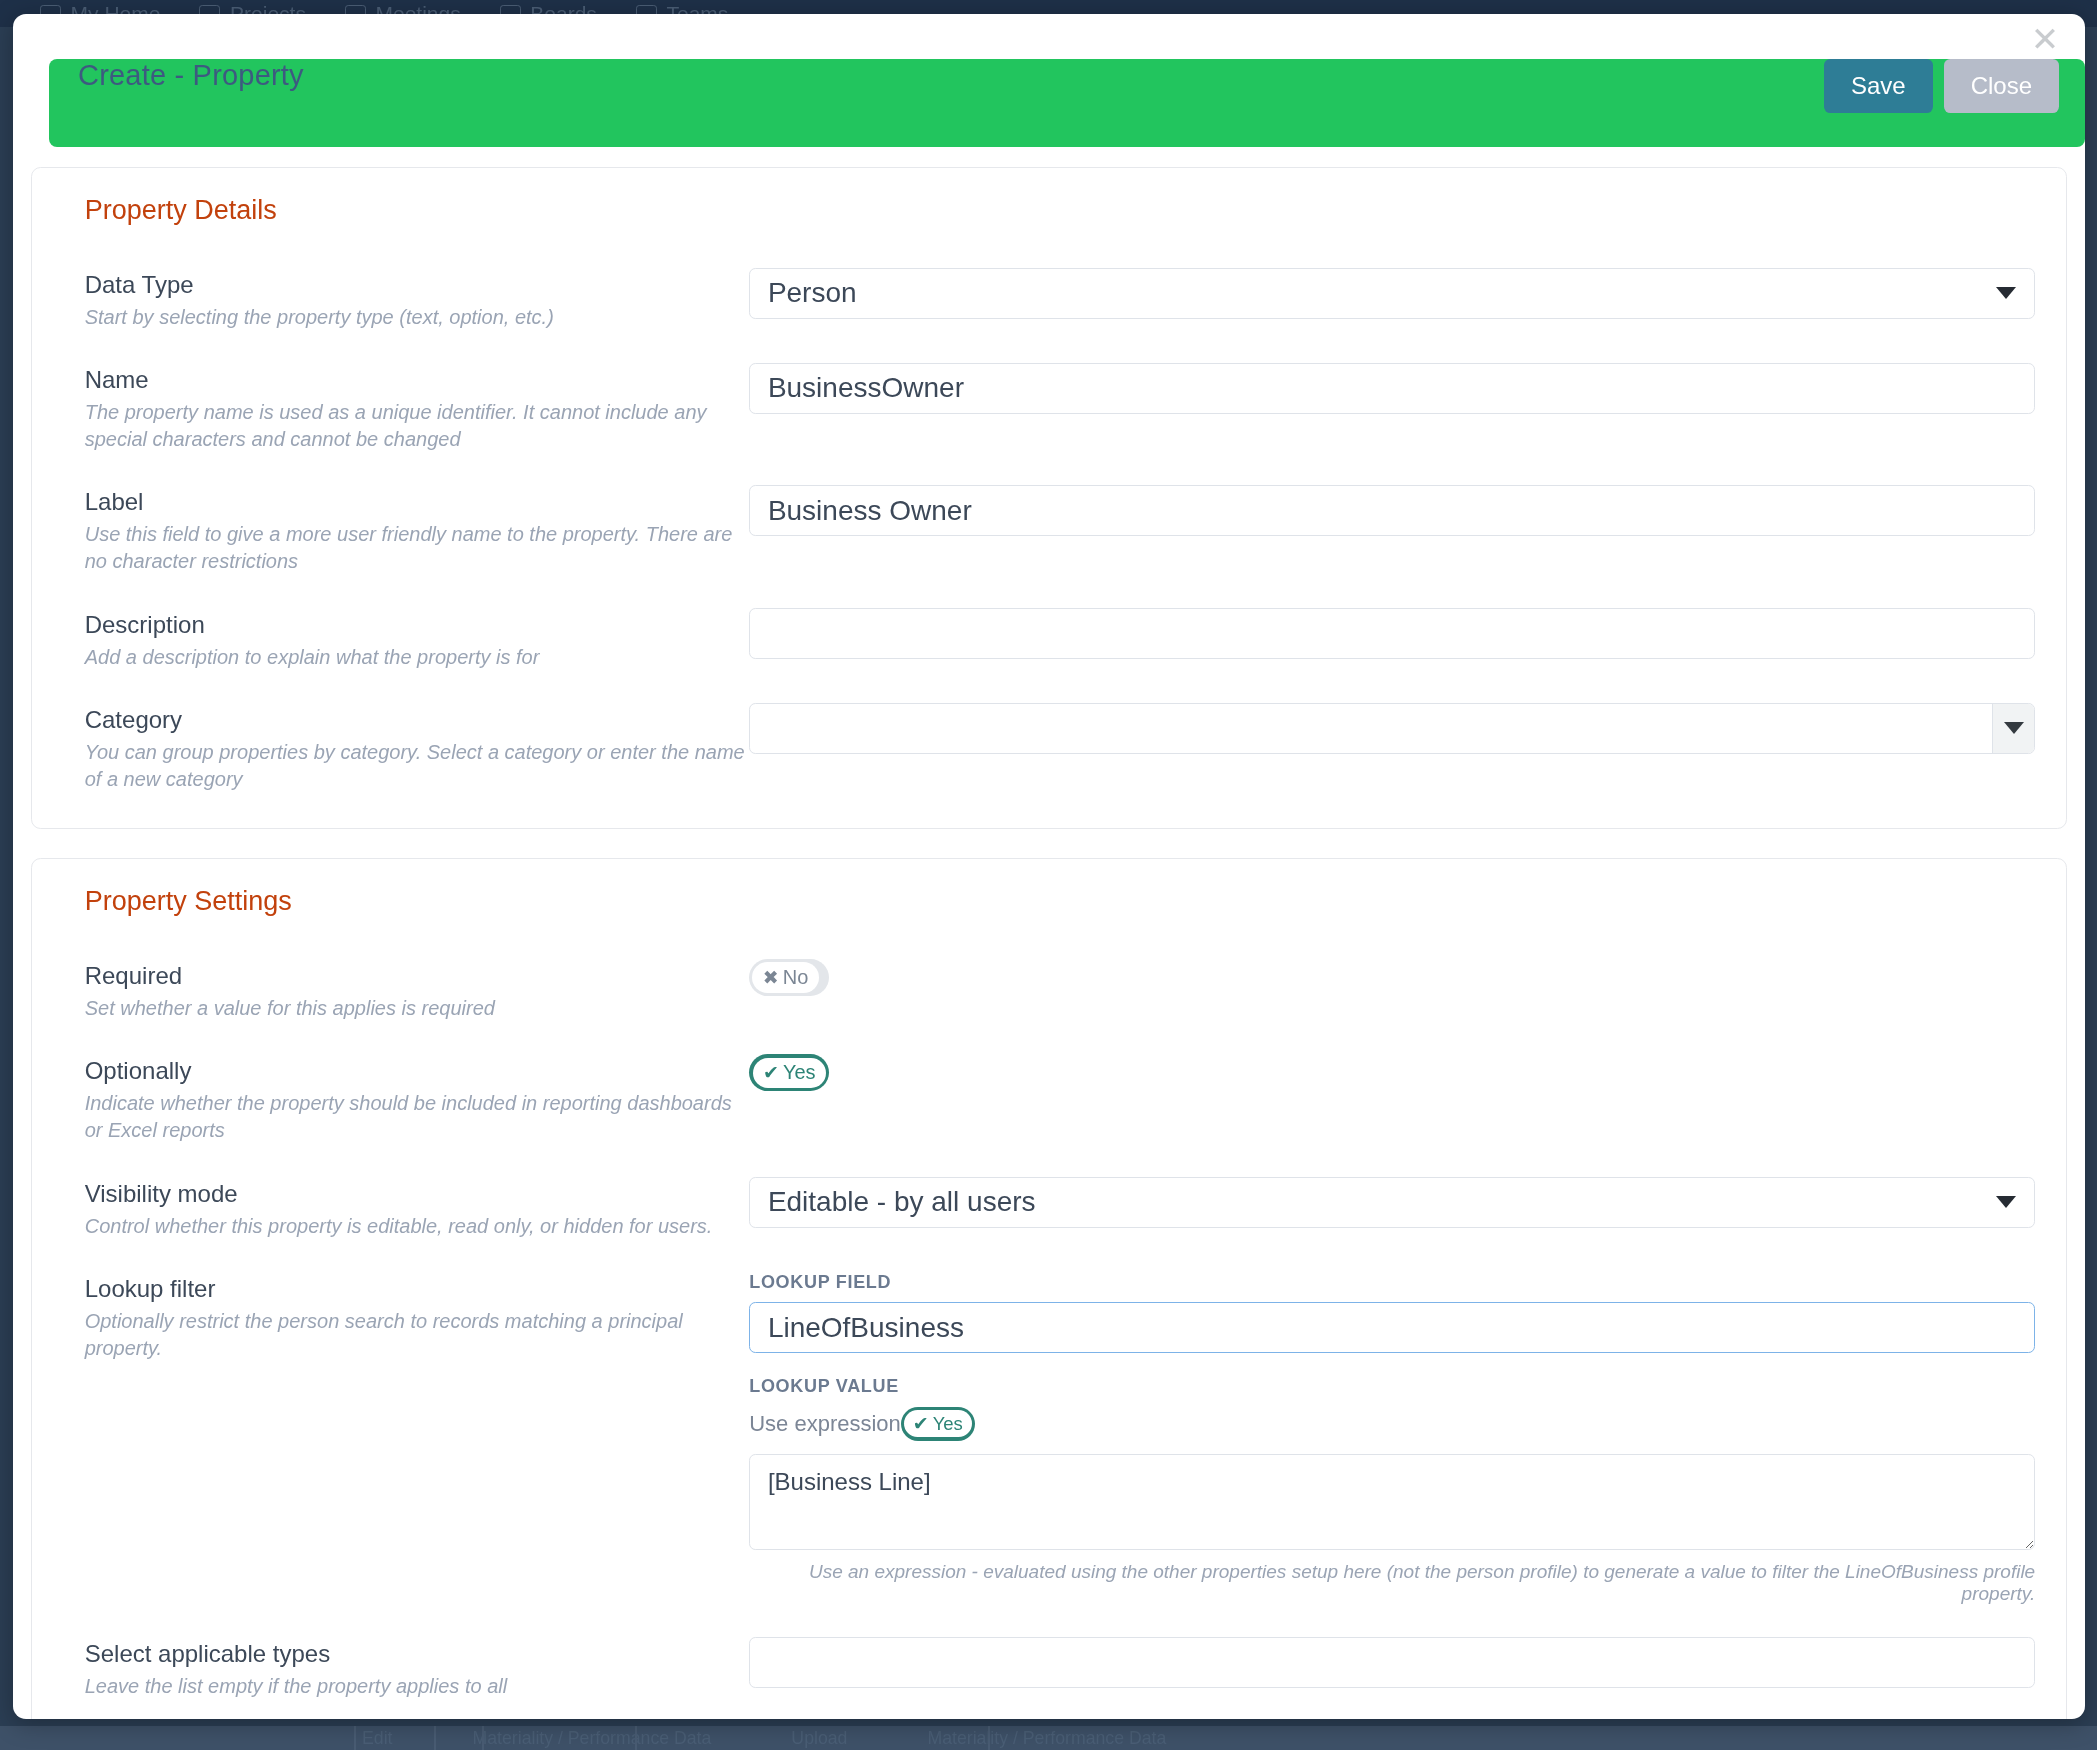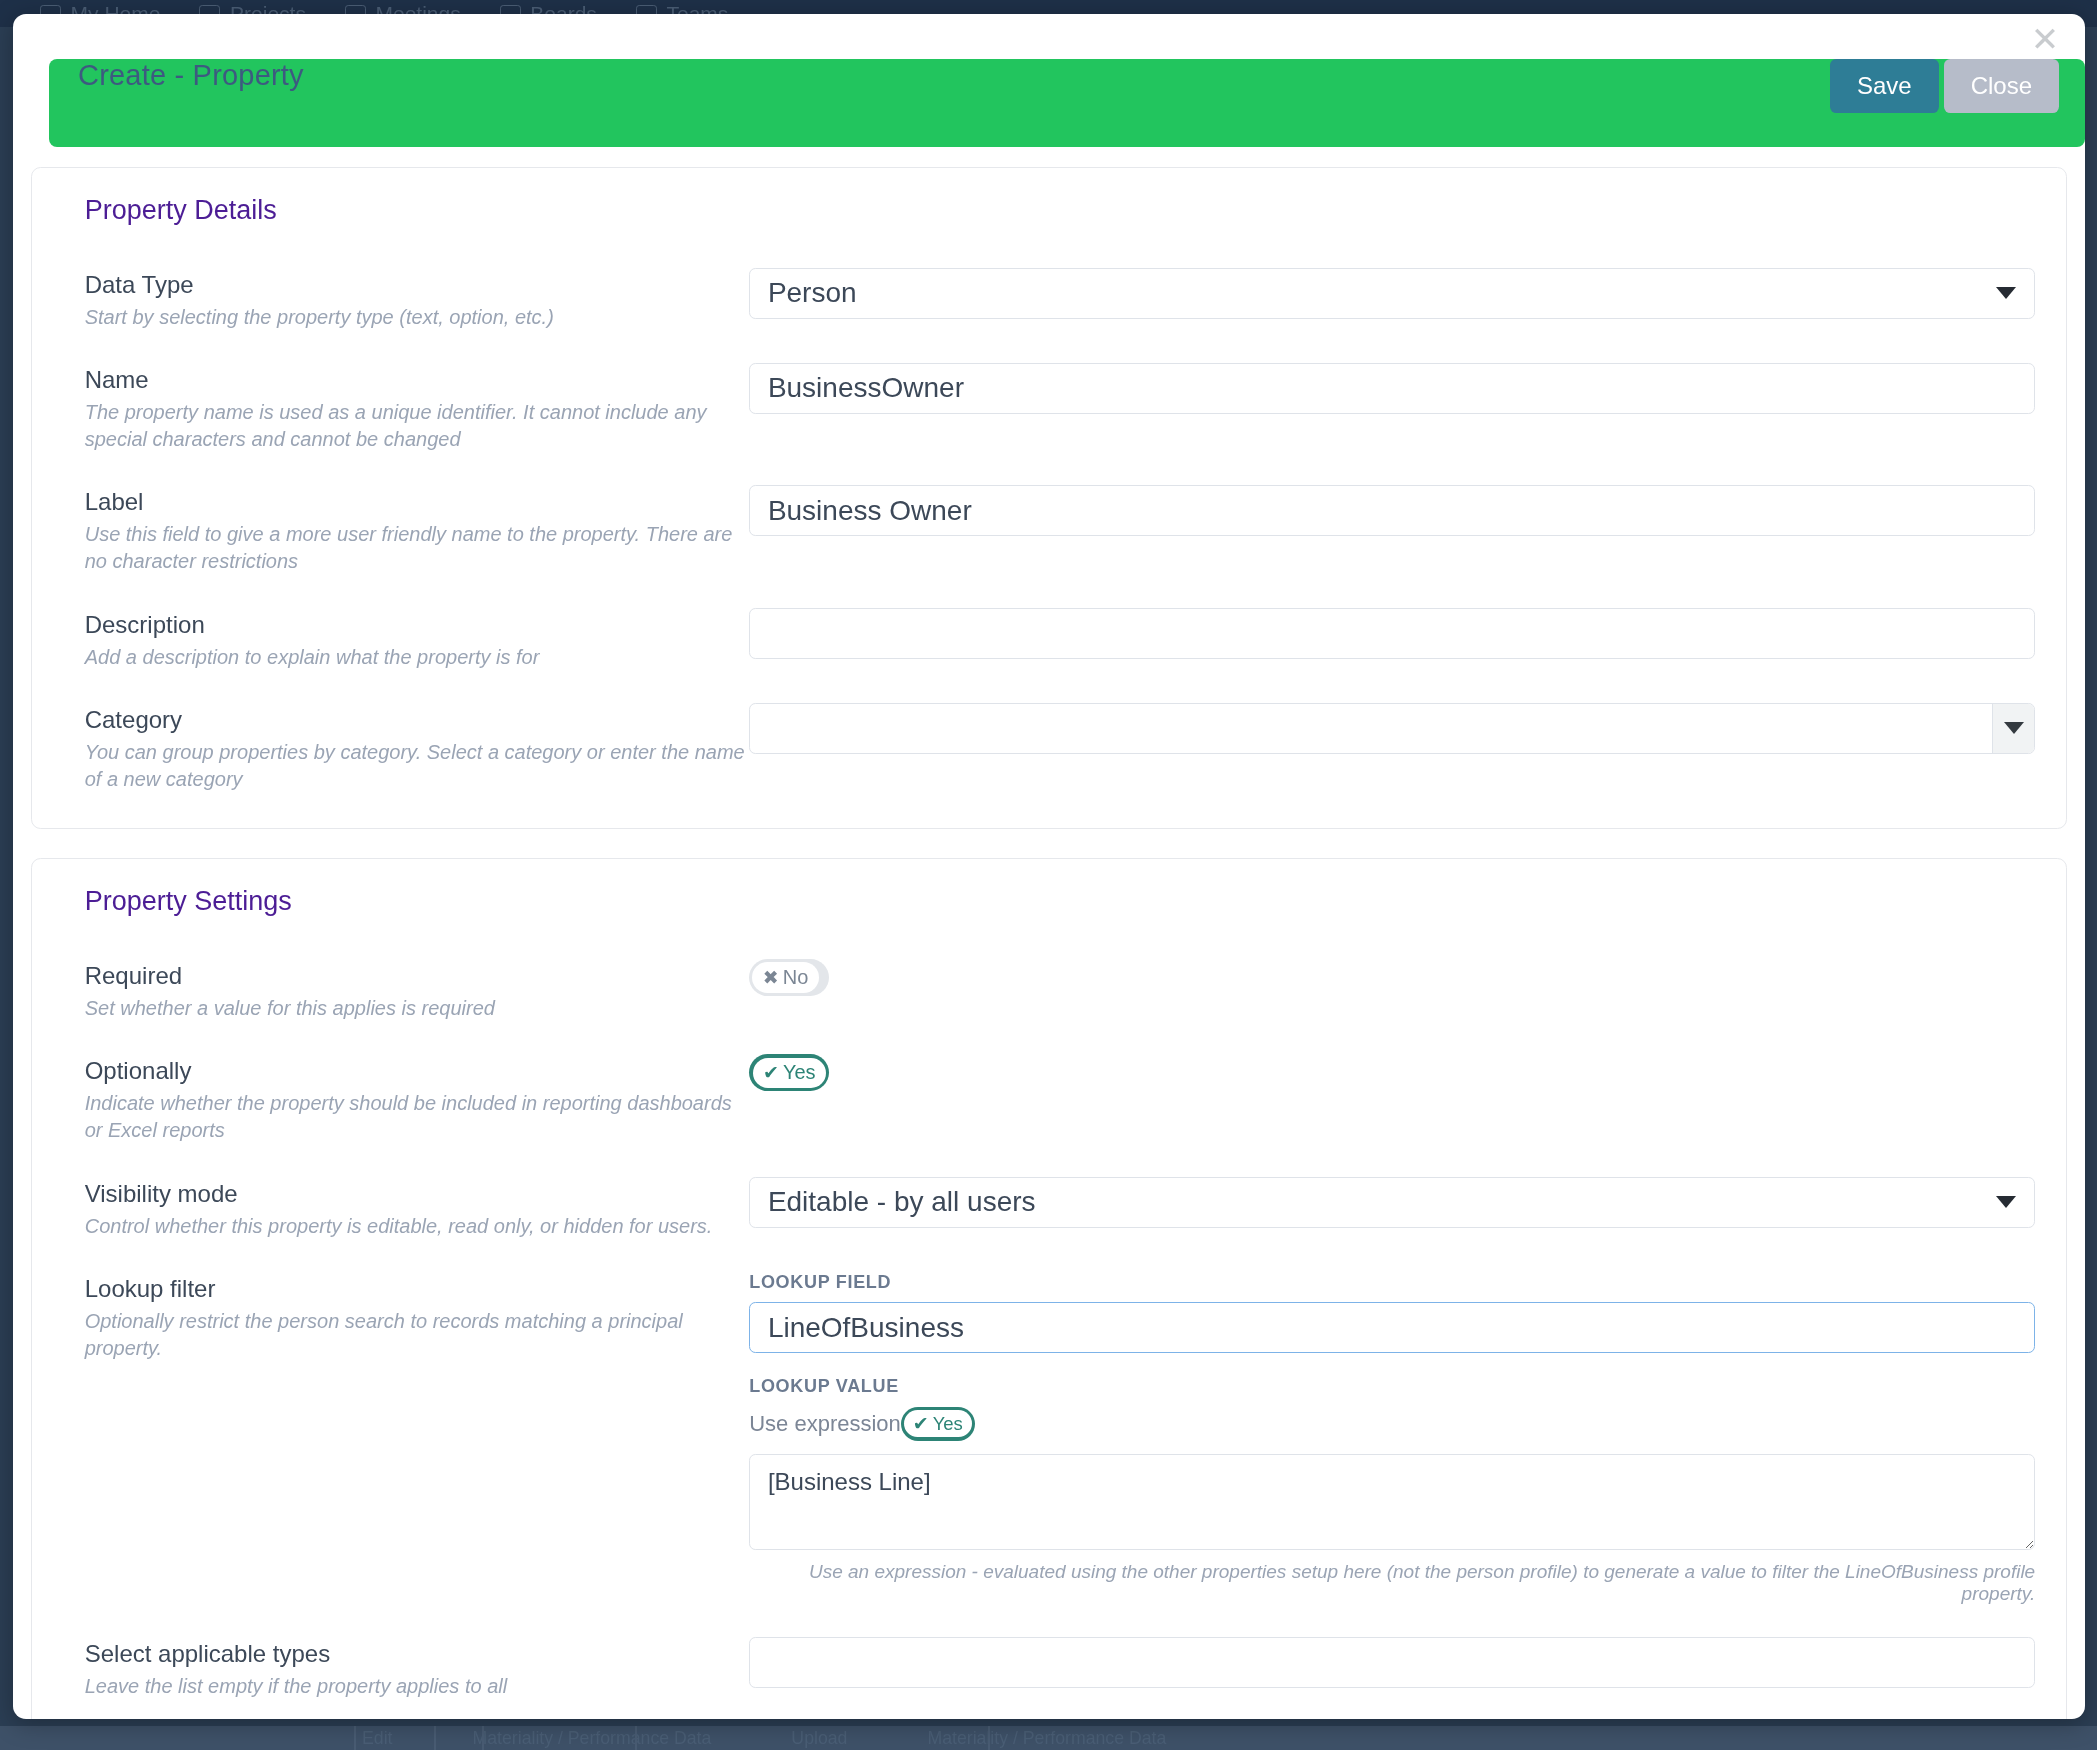--- a/index.html
+++ b/index.html
@@ -62,21 +62,21 @@
     position: absolute; left: 36px; top: 45px;
     width: 2036px; height: 88px;
     background: #22c55e;
     border-radius: 8px;
     display: flex; align-items: flex-start; justify-content: space-between;
     padding: 0 26px 0 29px;
   }
   #modal-title {
     color: #3d5a80; font-size: 29px; font-weight: 400; letter-spacing: 0.2px;
   }
-  .hdr-buttons { display: flex; gap: 5px; }
+  .hdr-buttons { display: flex; gap: 11px; }
   .btn {
     border: none; border-radius: 6.4px;
     font-family: "Liberation Sans", sans-serif;
     font-size: 24px; color: #ffffff;
     padding: 13px 27px; cursor: pointer;
   }
   .btn-save  { background: #2e7d96; }
   .btn-close { background: #b6bcc9; }
 
   
@@ -86,21 +86,21 @@
   }
 
   .card {
     border: 0.8px solid #e6e8ec;
     border-radius: 9.6px;
     background: #fff;
     padding: 27px 30.5px 35px 30.5px;
     margin-bottom: 29px;
   }
   .card-title {
-    font-size: 27px; color: #4c1d95; font-weight: 400;
+    font-size: 27px; color: #c2410c; font-weight: 400;
     margin: 0 0 42px 22.5px;
   }
 
   .row { display: flex; align-items: flex-start; margin-bottom: 32px; }
   .row:last-child { margin-bottom: 0; }
   .row-label { width: 687px; flex: 0 0 687px; padding-top: 3.2px; padding-left: 22.5px; }
   .row-field { flex: 1 1 auto; min-width: 0; }
 
   .lbl {
     font-size: 24px; color: #3c4858; font-weight: 400;

